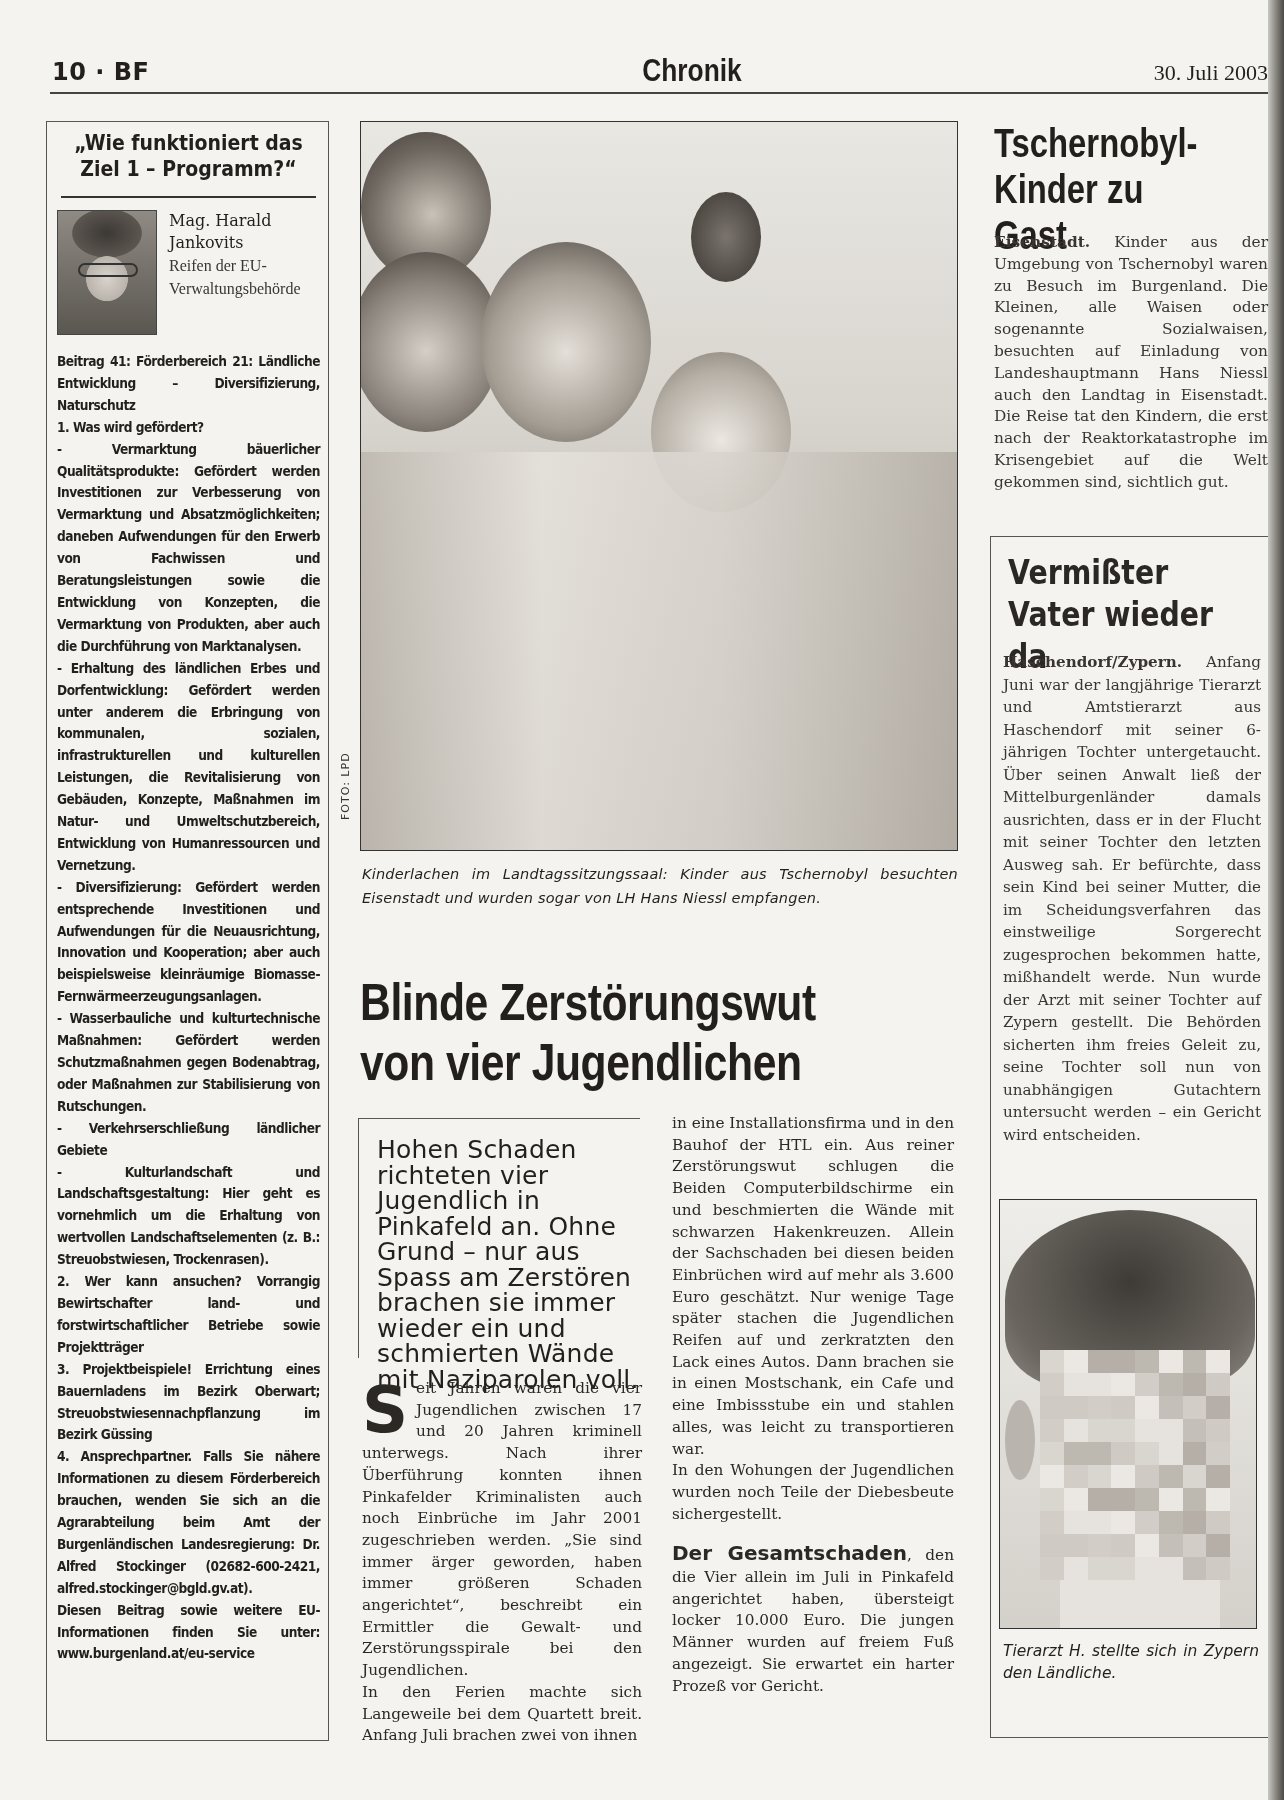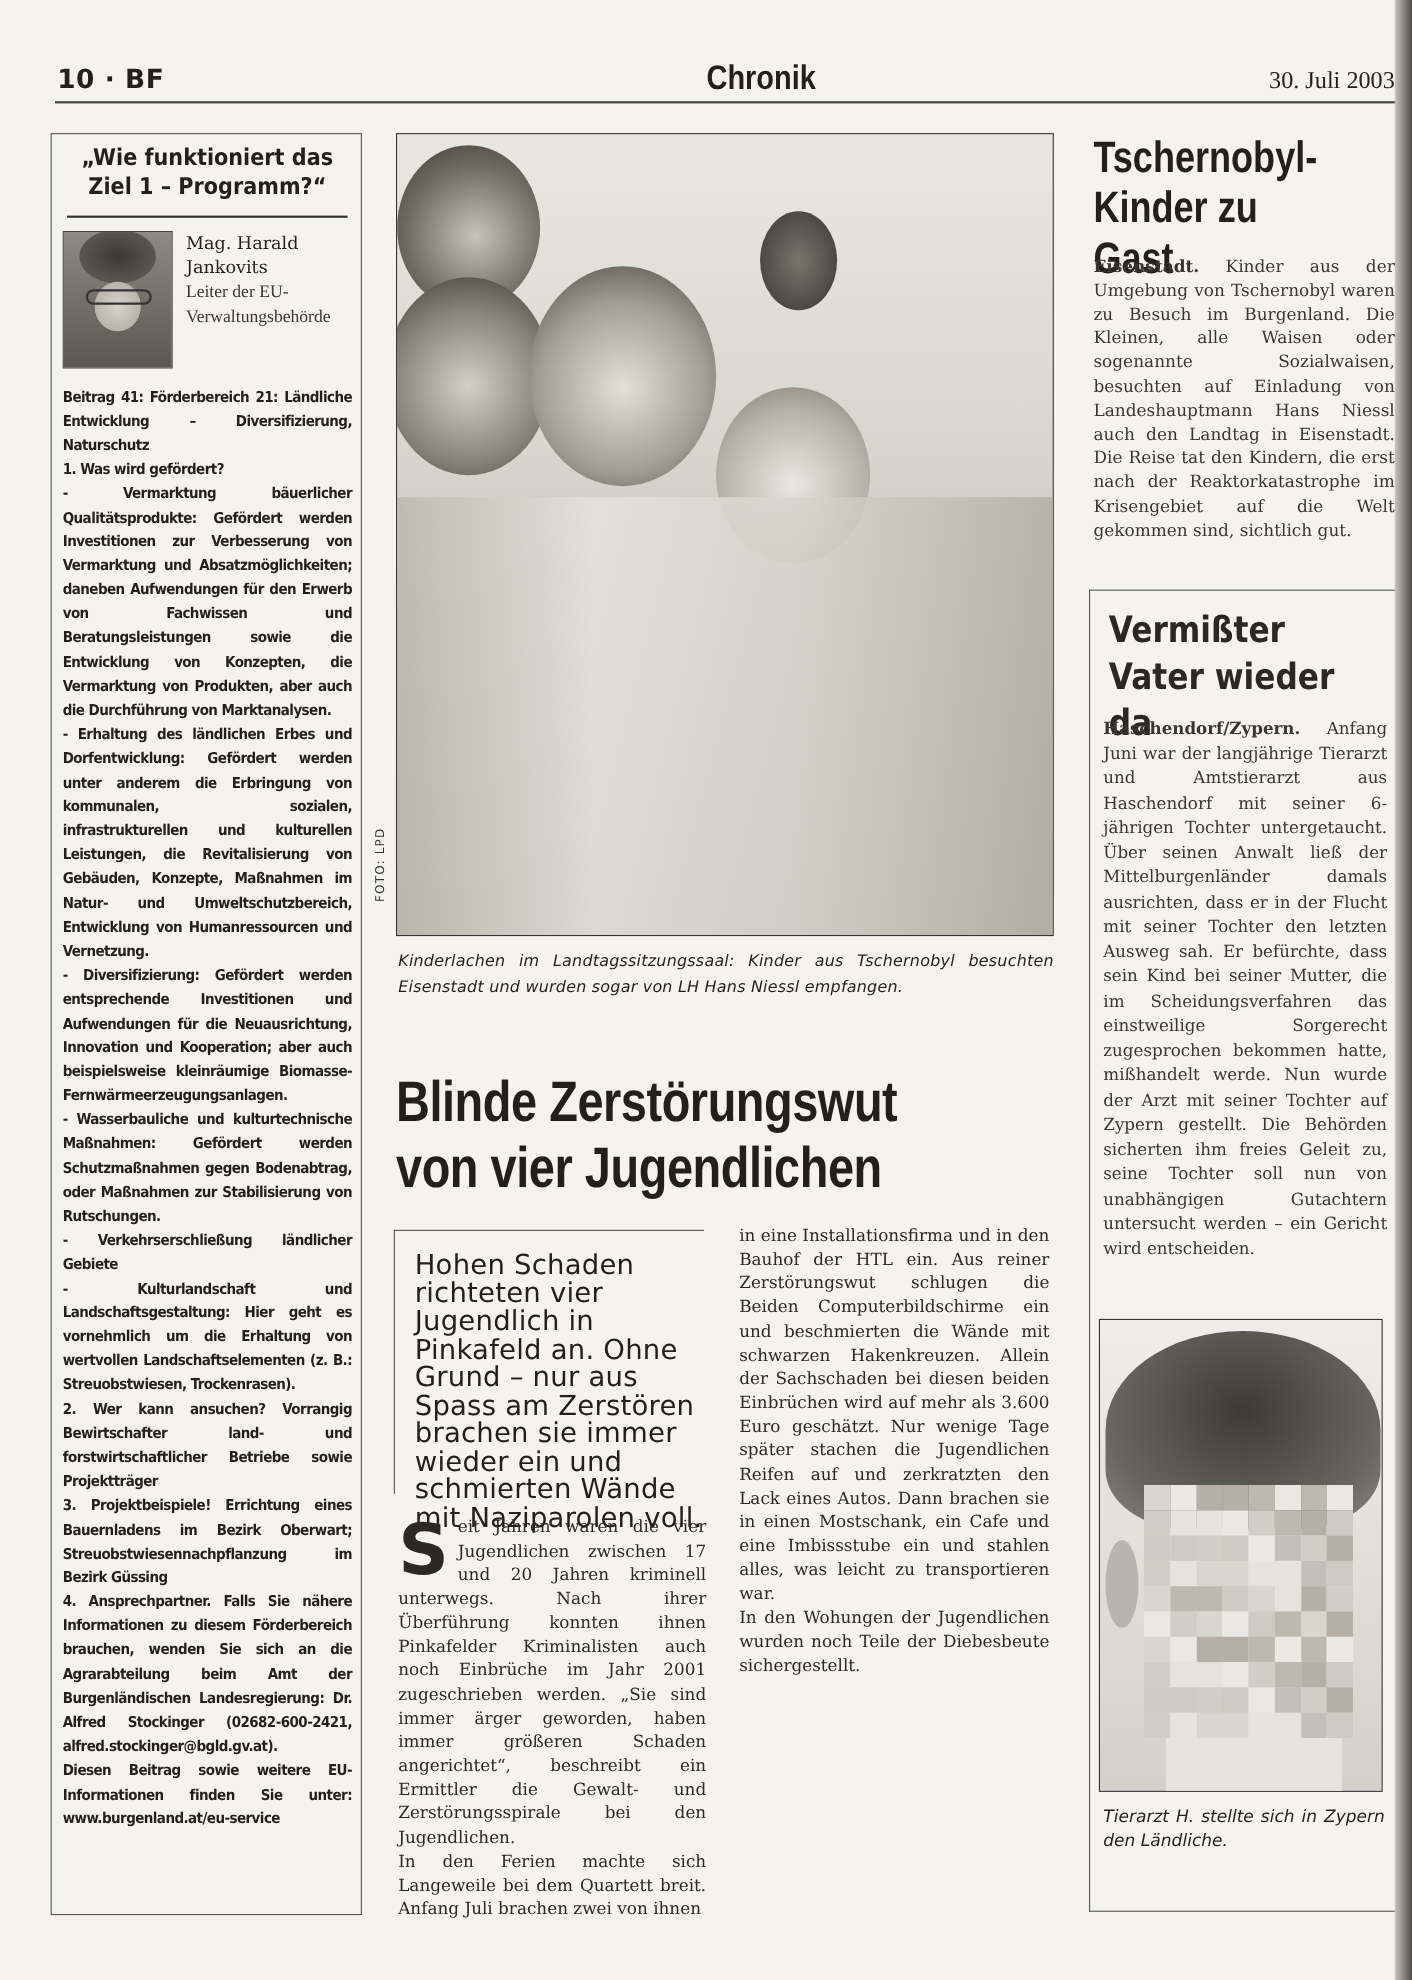--- a/index.html
+++ b/index.html
@@ -111,21 +111,21 @@
 
 <aside class="leftbox">
   <h2 class="lb-title">„Wie funktioniert das Ziel 1 – Programm?“</h2>
   <div class="lb-rule"></div>
   <div class="author">
     <div class="portrait">
       <div class="glasses"></div>
     </div>
     <div>
       <div class="auth-name">Mag. Harald Jankovits</div>
-      <div class="auth-role">Leiter der EU-Verwaltungsbehörde</div>
+      <div class="auth-role">Reifen der EU-Verwaltungsbehörde</div>
     </div>
   </div>
   <div class="lb-body">
     <p>Beitrag 41: Förderbereich 21: Ländliche Entwicklung – Diversifizierung, Naturschutz</p>
     <p>1. Was wird gefördert?</p>
     <p>- Vermarktung bäuerlicher Qualitätsprodukte: Gefördert werden Investitionen zur Verbesserung von Vermarktung und Absatzmöglichkeiten; daneben Aufwendungen für den Erwerb von Fachwissen und Beratungsleistungen sowie die Entwicklung von Konzepten, die Vermarktung von Produkten, aber auch die Durchführung von Marktanalysen.</p>
     <p>- Erhaltung des ländlichen Erbes und Dorfentwicklung: Gefördert werden unter anderem die Erbringung von kommunalen, sozialen, infrastrukturellen und kulturellen Leistungen, die Revitalisierung von Gebäuden, Konzepte, Maßnahmen im Natur- und Umweltschutzbereich, Entwicklung von Humanressourcen und Vernetzung.</p>
     <p>- Diversifizierung: Gefördert werden entsprechende Investitionen und Aufwendungen für die Neuausrichtung, Innovation und Kooperation; aber auch beispielsweise kleinräumige Biomasse-Fernwärmeerzeugungsanlagen.</p>
     <p>- Wasserbauliche und kulturtechnische Maßnahmen: Gefördert werden Schutzmaßnahmen gegen Bodenabtrag, oder Maßnahmen zur Stabilisierung von Rutschungen.</p>
     <p>- Verkehrserschließung ländlicher Gebiete</p>
@@ -154,20 +154,21 @@
 </div>
 <div class="col col1">
   <span class="dropcap">S</span>
   <p>eit Jahren waren die vier Jugendlichen zwischen 17 und 20 Jahren kriminell unterwegs. Nach ihrer Überführung konnten ihnen Pinkafelder Kriminalisten auch noch Einbrüche im Jahr 2001 zugeschrieben werden. „Sie sind immer ärger geworden, haben immer größeren Schaden angerichtet“, beschreibt ein Ermittler die Gewalt- und Zerstörungsspirale bei den Jugendlichen.</p>
   <p>In den Ferien machte sich Langeweile bei dem Quartett breit. Anfang Juli brachen zwei von ihnen</p>
 </div>
 <div class="col col2">
   <p>in eine Installationsfirma und in den Bauhof der HTL ein. Aus reiner Zerstörungswut schlugen die Beiden Computerbildschirme ein und beschmierten die Wände mit schwarzen Hakenkreuzen. Allein der Sachschaden bei diesen beiden Einbrüchen wird auf mehr als 3.600 Euro geschätzt. Nur wenige Tage später stachen die Jugendlichen Reifen auf und zerkratzten den Lack eines Autos. Dann brachen sie in einen Mostschank, ein Cafe und eine Imbissstube ein und stahlen alles, was leicht zu transportieren war.</p>
   <p>In den Wohungen der Jugendlichen wurden noch Teile der Diebesbeute sichergestellt.</p>
   <div class="gap"></div>
+  <p><span class="subhead">Der Gesamtschaden</span><span>, den die Vier allein im Juli in Pinkafeld angerichtet haben, übersteigt locker 10.000 Euro. Die jungen Männer wurden auf freiem Fuß angezeigt. Sie erwartet ein harter Prozeß vor Gericht.</span></p>
 </div>
 
 <h2 class="rh1">Tschernobyl-Kinder zu Gast</h2>
 <p class="rtext"><b>Eisenstadt.</b><span> Kinder aus der Umgebung von Tschernobyl waren zu Besuch im Burgenland. Die Kleinen, alle Waisen oder sogenannte Sozialwaisen, besuchten auf Einladung von Landeshauptmann Hans Niessl auch den Landtag in Eisenstadt. Die Reise tat den Kindern, die erst nach der Reaktorkatastrophe im Krisengebiet auf die Welt gekommen sind, sichtlich gut.</span></p>
 
 <div class="rbox"></div>
 <h2 class="rh2">Vermißter Vater wieder da</h2>
 <p class="rtext2"><b>Haschendorf/Zypern.</b><span> Anfang Juni war der langjährige Tierarzt und Amtstierarzt aus Haschendorf mit seiner 6-jährigen Tochter untergetaucht. Über seinen Anwalt ließ der Mittelburgenländer damals ausrichten, dass er in der Flucht mit seiner Tochter den letzten Ausweg sah. Er befürchte, dass sein Kind bei seiner Mutter, die im Scheidungsverfahren das einstweilige Sorgerecht zugesprochen bekommen hatte, mißhandelt werde. Nun wurde der Arzt mit seiner Tochter auf Zypern gestellt. Die Behörden sicherten ihm freies Geleit zu, seine Tochter soll nun von unabhängigen Gutachtern untersucht werden – ein Gericht wird entscheiden.</span></p>
 <figure class="vetphoto">
   <div class="hair"></div>

